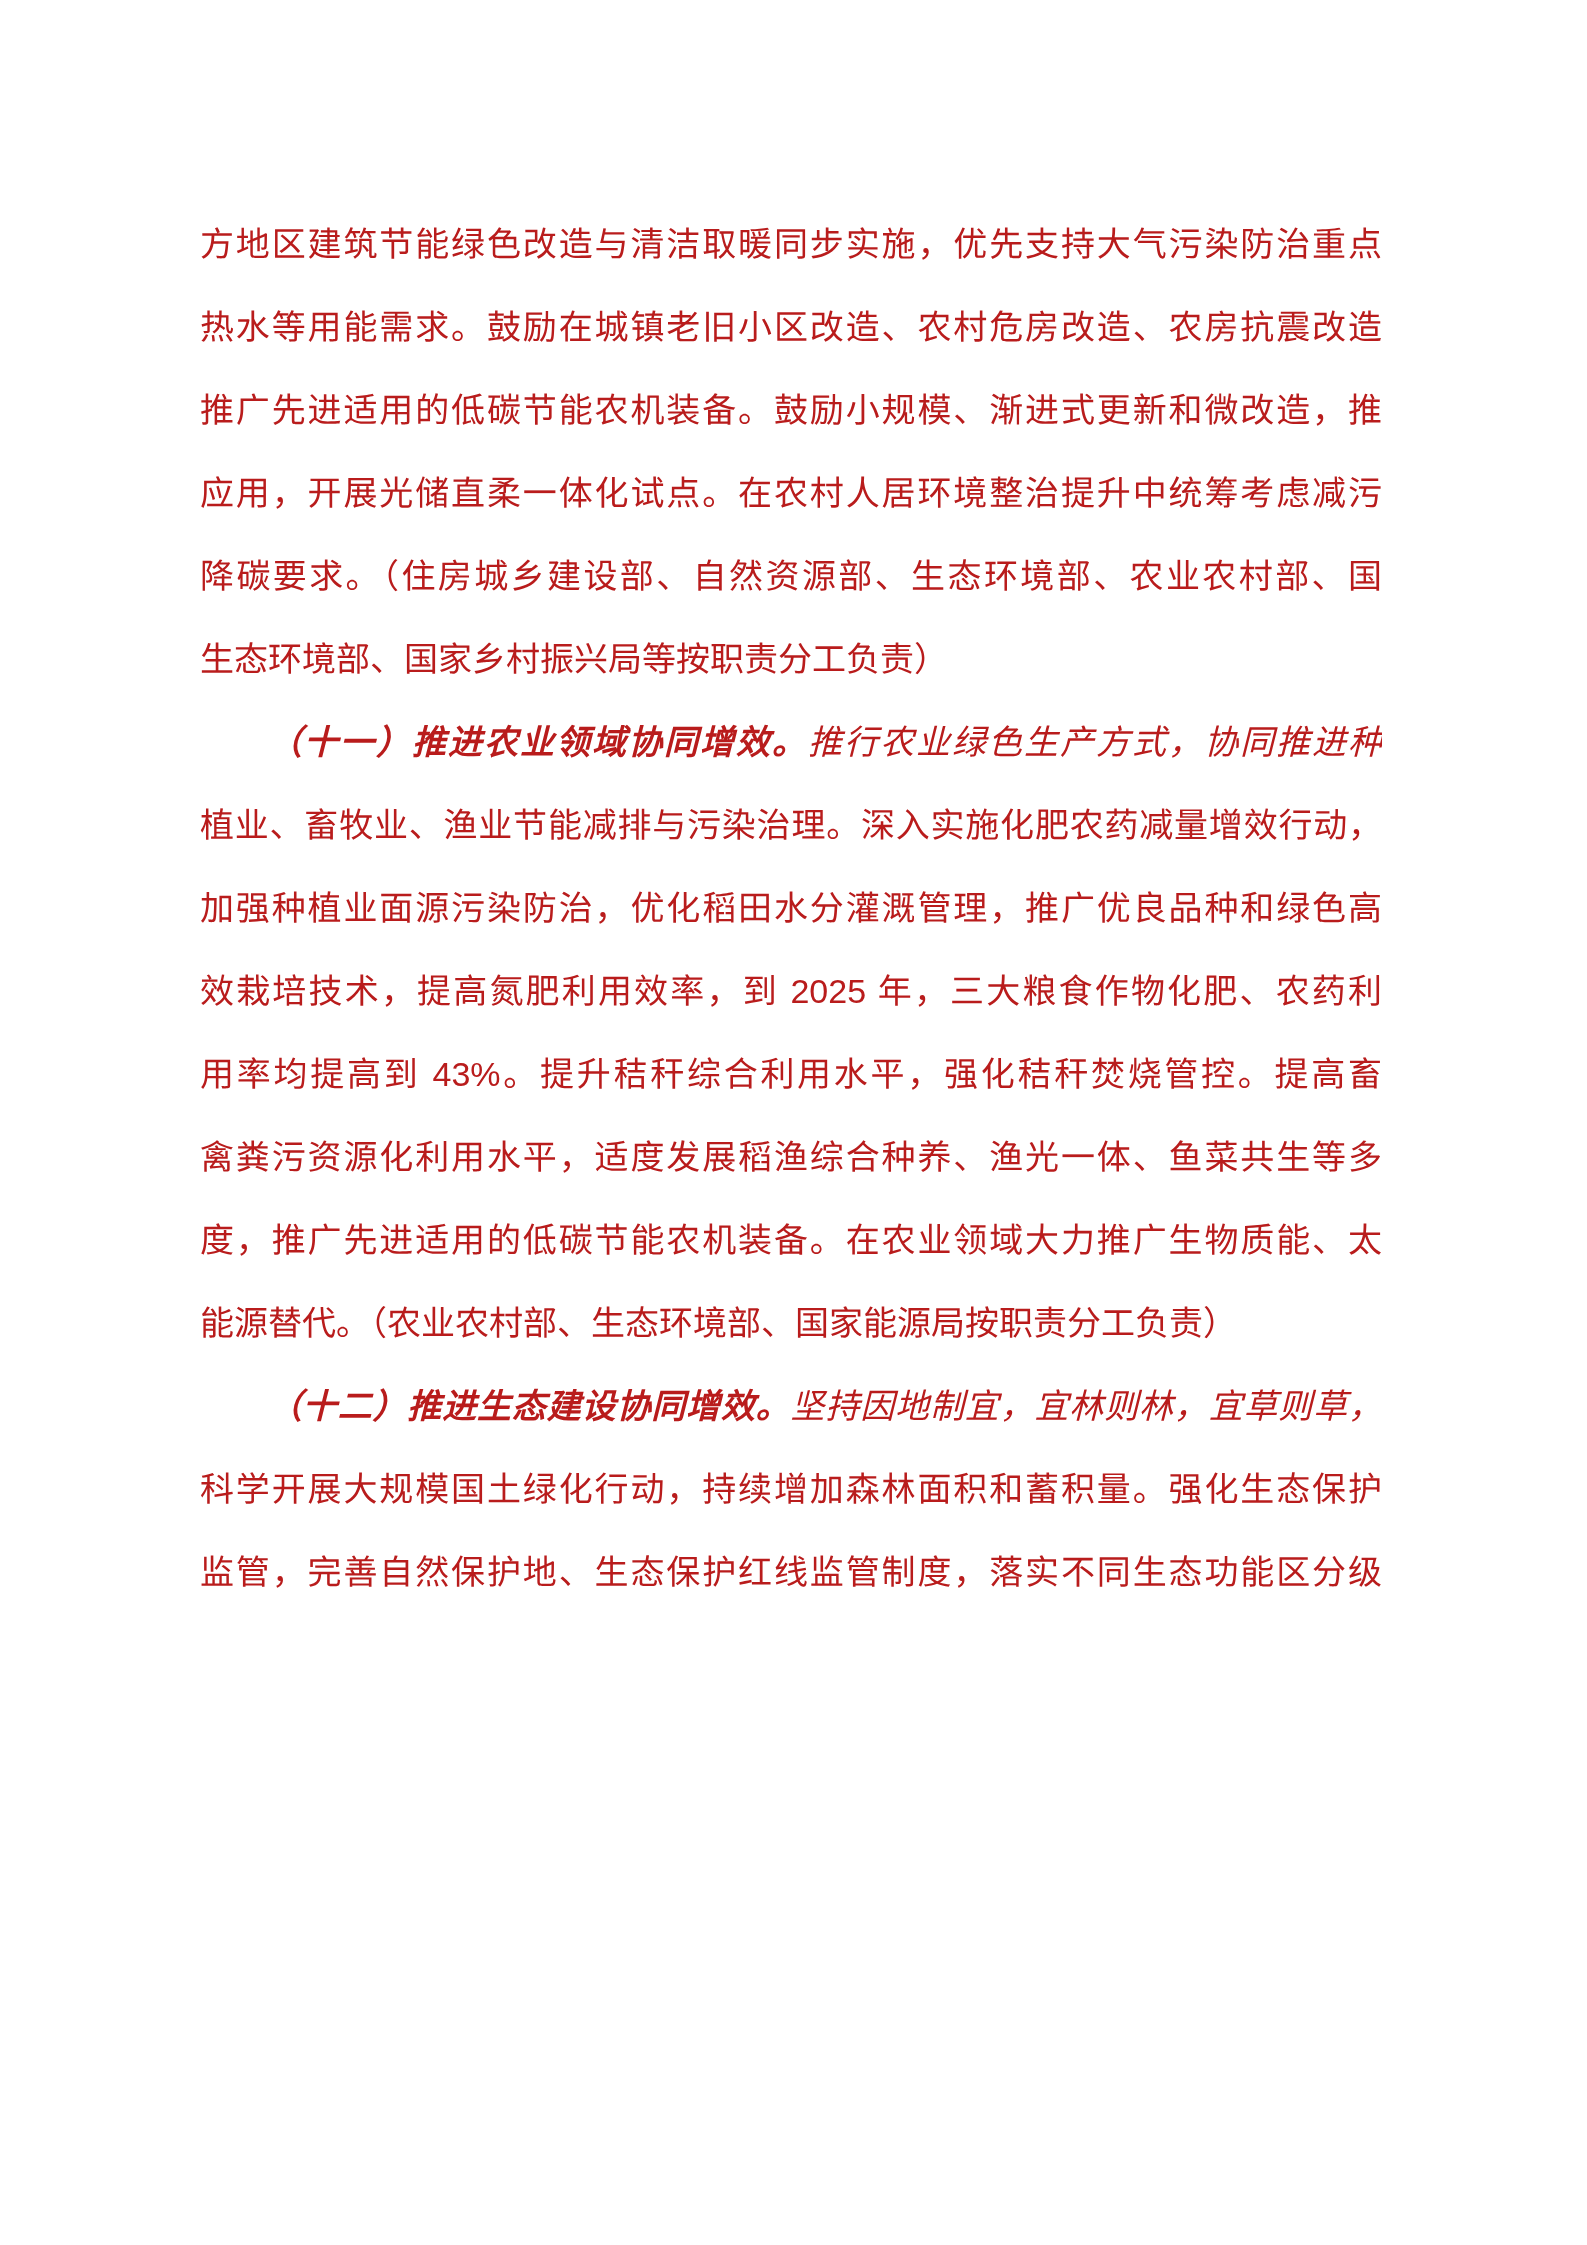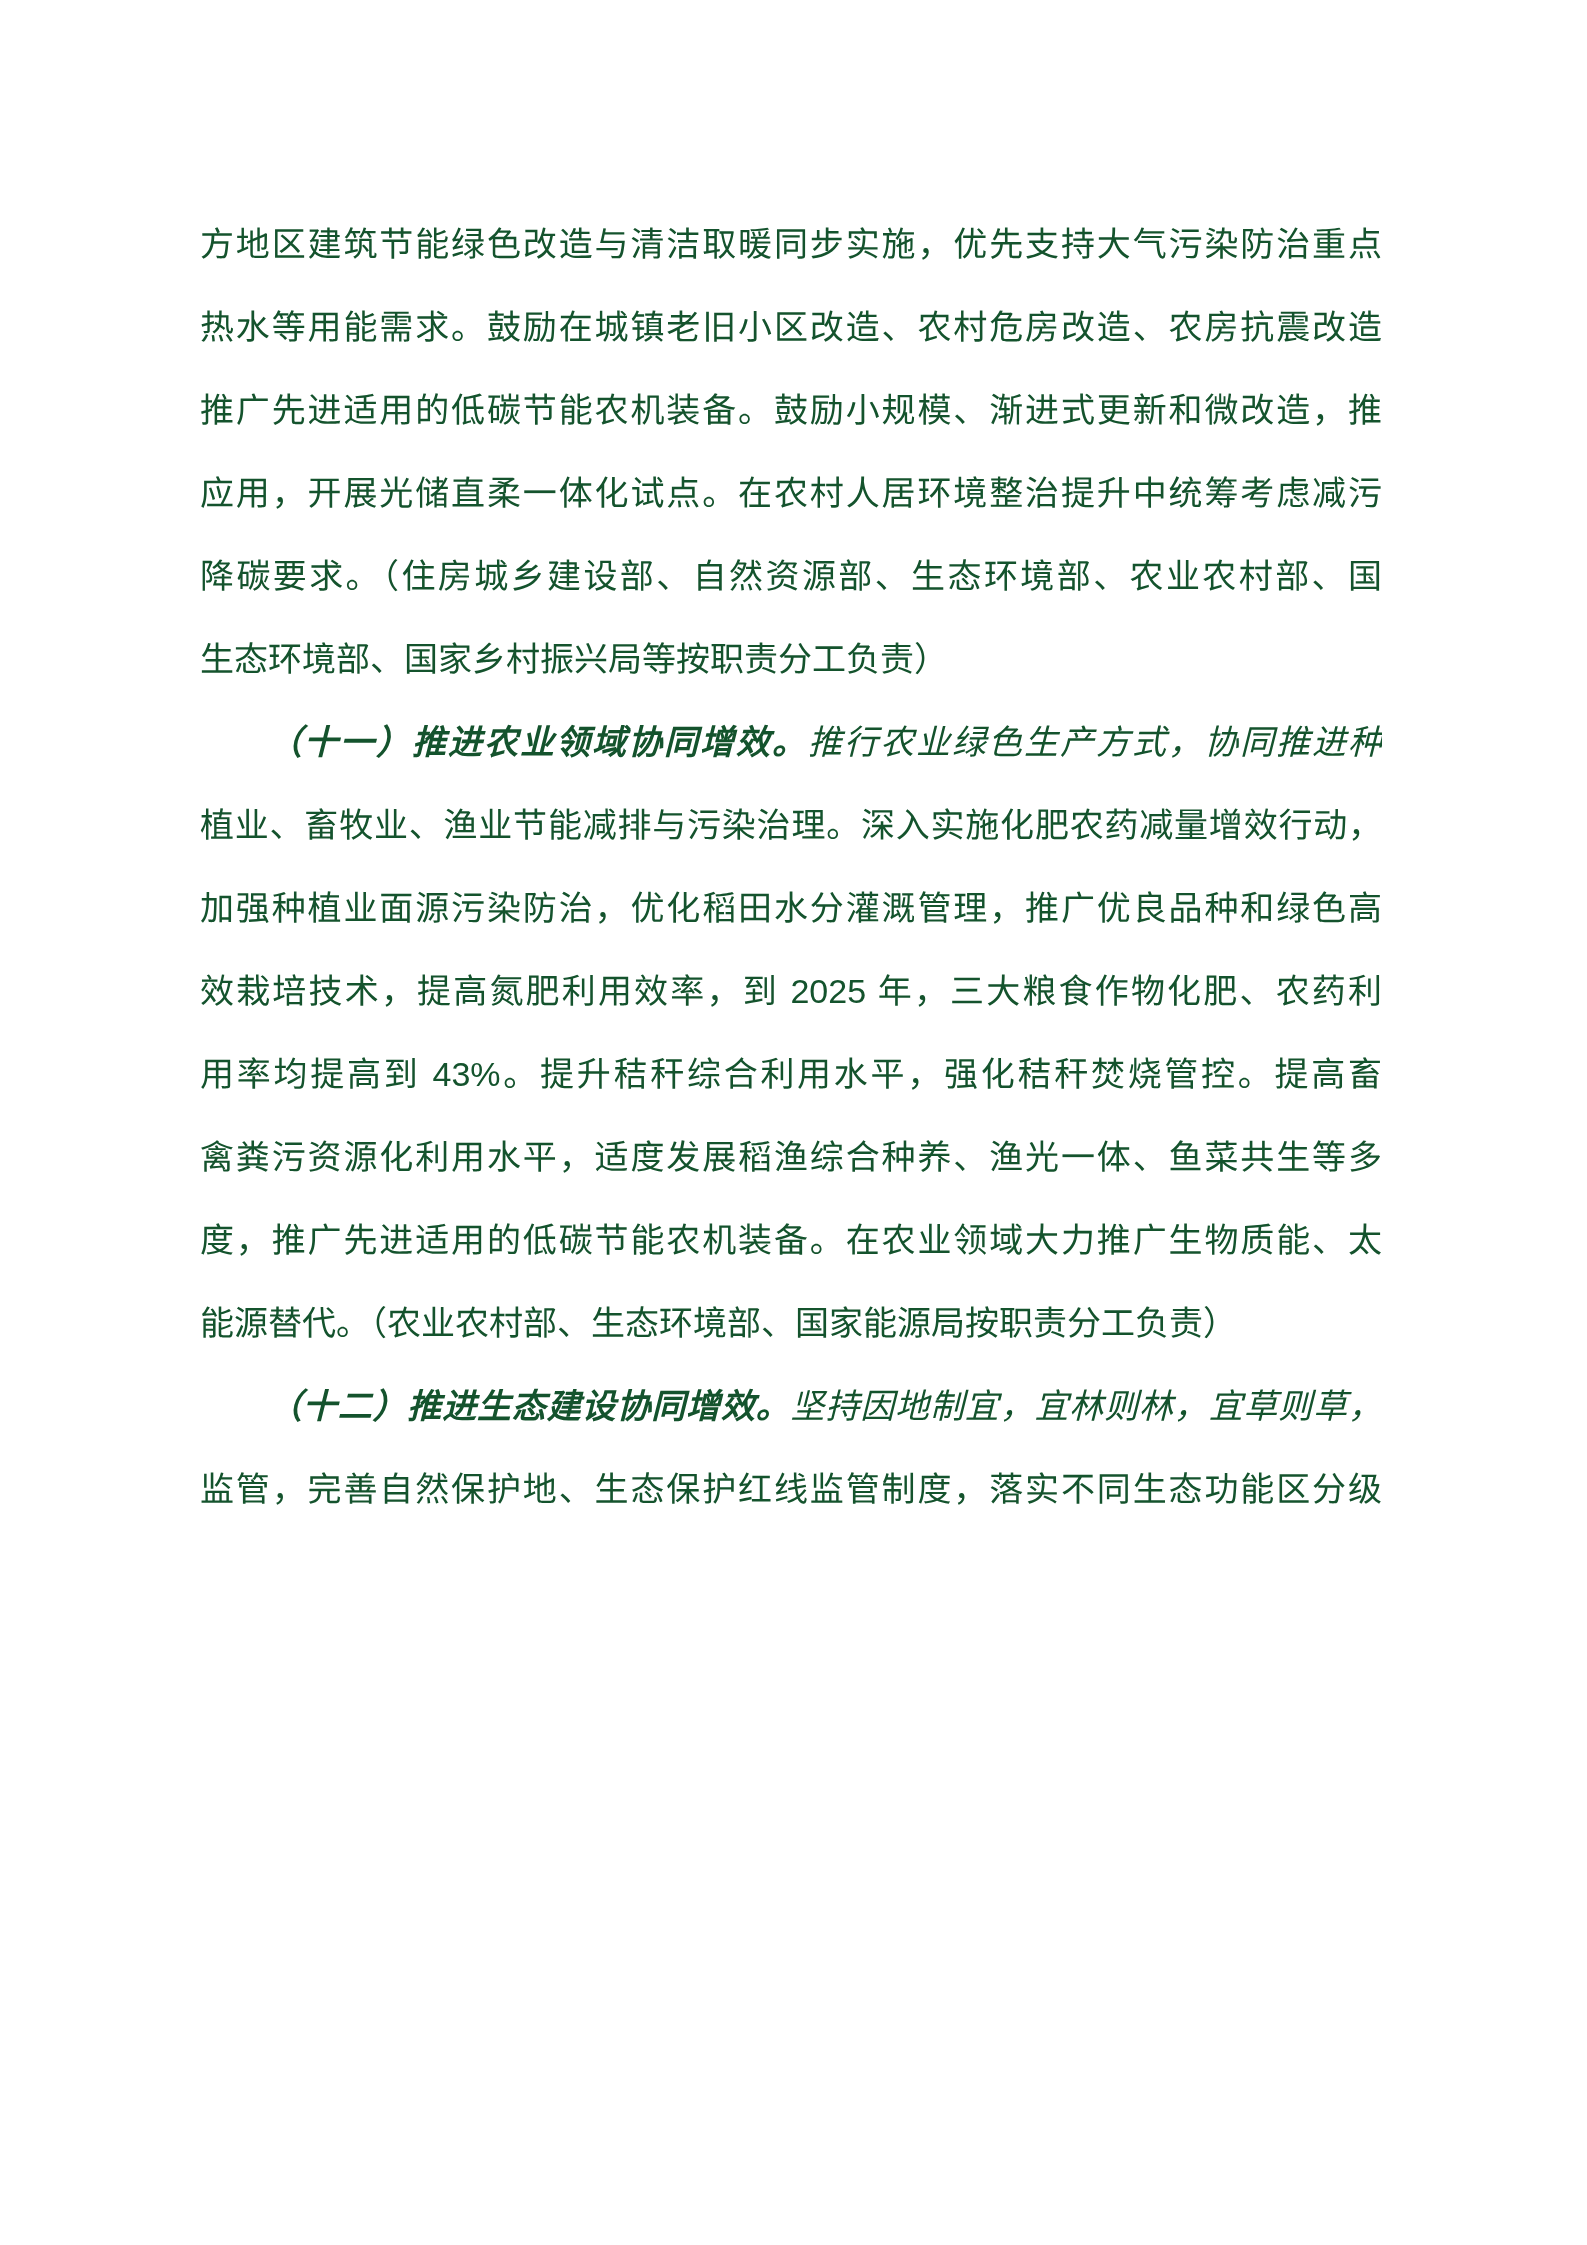--- a/index.html
+++ b/index.html
@@ -26,21 +26,21 @@
     left: 200px;
     top: 203px;
     width: 1182px;
     font-family: "Liberation Sans", sans-serif;
     color: #000000;
   }
   .line {
     font-size: 34px;
     line-height: 83px;
     height: 83px;
-    color: #14532d;
+    color: #b91c1c;
     text-align: justify;
     
     text-align-last: left;
     overflow: hidden;
   }
   .line.fill {
     text-align-last: justify;
   }
   .line.indent {
     text-indent: 68px; 
@@ -63,15 +63,16 @@
       <div class="line"><span>生态环境部、国家乡村振兴局等按职责分工负责）</span></div>
       <div class="line fill indent"><b class="hd">（十一）推进农业领域协同增效。</b><span>推行农业绿色生产方式，协同推进种</span></div>
       <div class="line fill"><span>植业、畜牧业、渔业节能减排与污染治理。深入实施化肥农药减量增效行动，</span></div>
       <div class="line fill"><span>加强种植业面源污染防治，优化稻田水分灌溉管理，推广优良品种和绿色高</span></div>
       <div class="line fill"><span>效栽培技术，提高氮肥利用效率，到 2025 年，三大粮食作物化肥、农药利</span></div>
       <div class="line fill"><span>用率均提高到 43%。提升秸秆综合利用水平，强化秸秆焚烧管控。提高畜</span></div>
       <div class="line fill"><span>禽粪污资源化利用水平，适度发展稻渔综合种养、渔光一体、鱼菜共生等多</span></div>
       <div class="line fill"><span>度，推广先进适用的低碳节能农机装备。在农业领域大力推广生物质能、太</span></div>
       <div class="line"><span>能源替代。（农业农村部、生态环境部、国家能源局按职责分工负责）</span></div>
       <div class="line fill indent"><b class="hd">（十二）推进生态建设协同增效。</b><span>坚持因地制宜，宜林则林，宜草则草，</span></div>
+      <div class="line fill"><span>科学开展大规模国土绿化行动，持续增加森林面积和蓄积量。强化生态保护</span></div>
       <div class="line fill"><span>监管，完善自然保护地、生态保护红线监管制度，落实不同生态功能区分级</span></div>
     </div>
 </div>
 
 </body></html>

